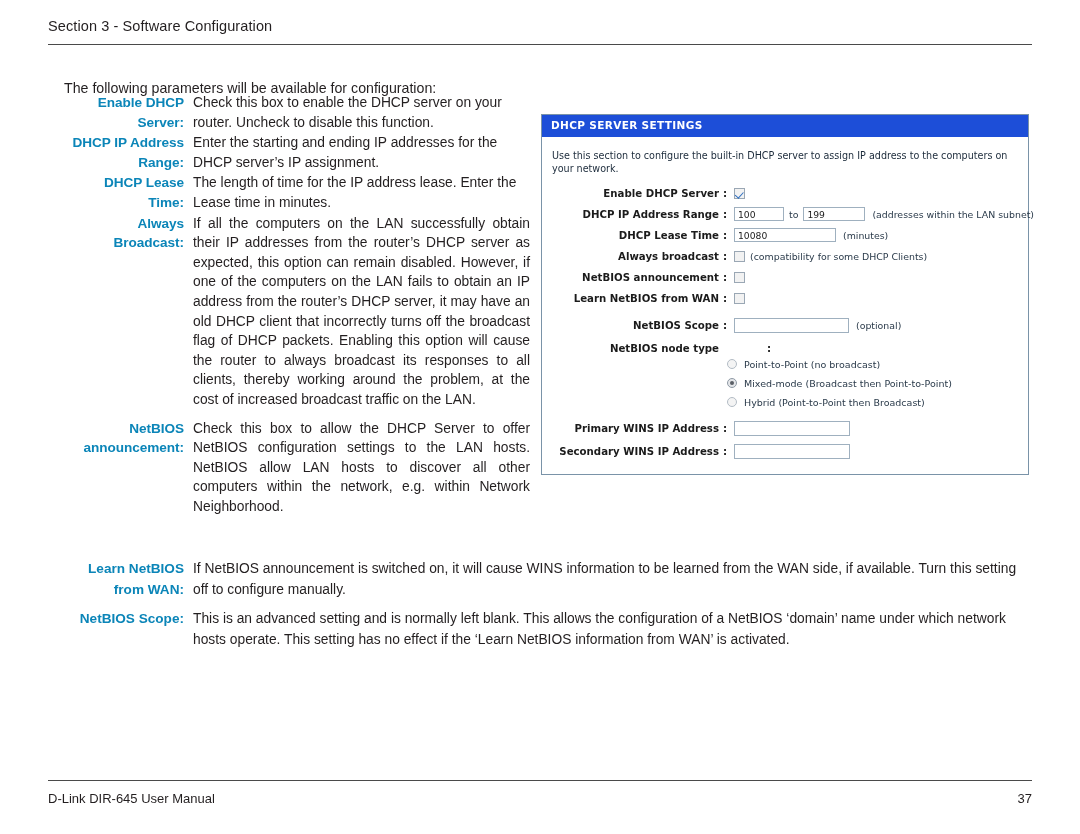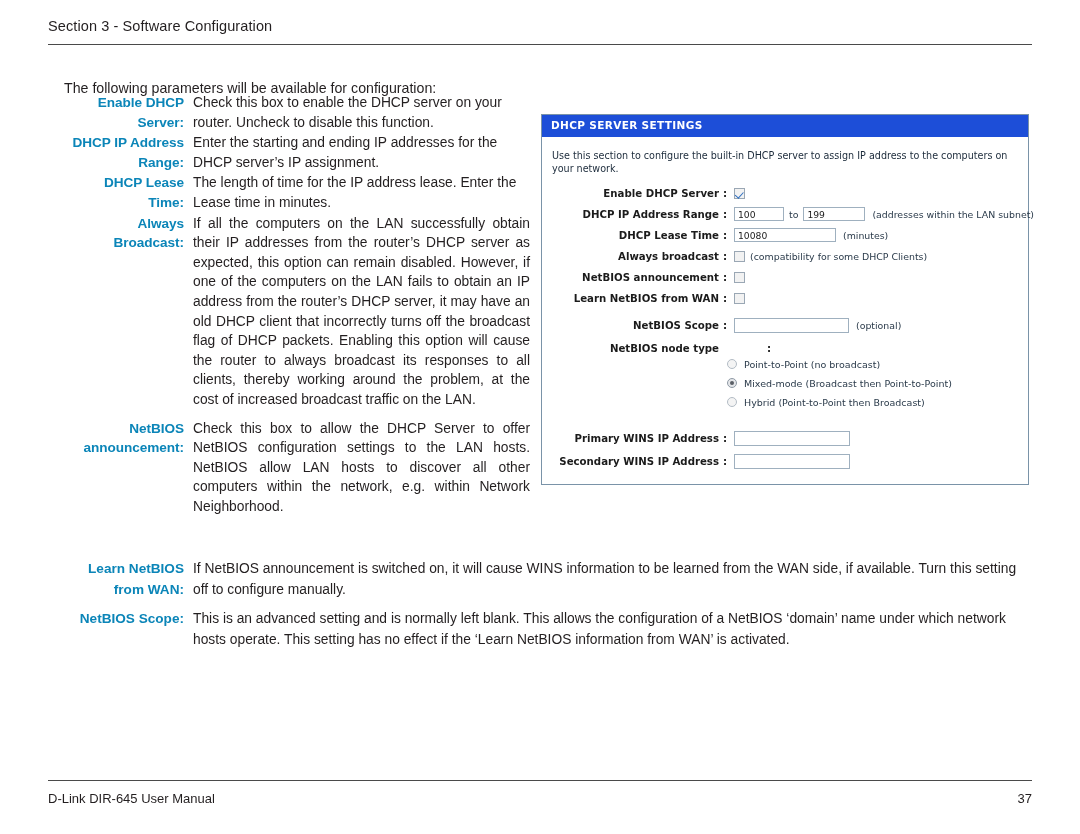--- a/index.html
+++ b/index.html
@@ -428,21 +428,21 @@
       <div class="radio-row">
         <span class="rad selected"></span>
         <span class="rlabel">Mixed-mode (Broadcast then Point-to-Point)</span>
       </div>
       <div class="radio-row">
         <span class="rad"></span>
         <span class="rlabel">Hybrid (Point-to-Point then Broadcast)</span>
       </div>
     </div>
 
-    <div class="frow" style="margin-top:12px;">
+    <div class="frow" style="margin-top:2px;">
       <div class="flabel">Primary WINS IP Address</div>
       <div class="fcolon">:</div>
       <div class="fctrl">
         <span class="txt" style="width:116px;height:15px;"></span>
       </div>
     </div>
 
     <div class="frow" style="margin-top:3px;">
       <div class="flabel">Secondary WINS IP Address</div>
       <div class="fcolon">:</div>

